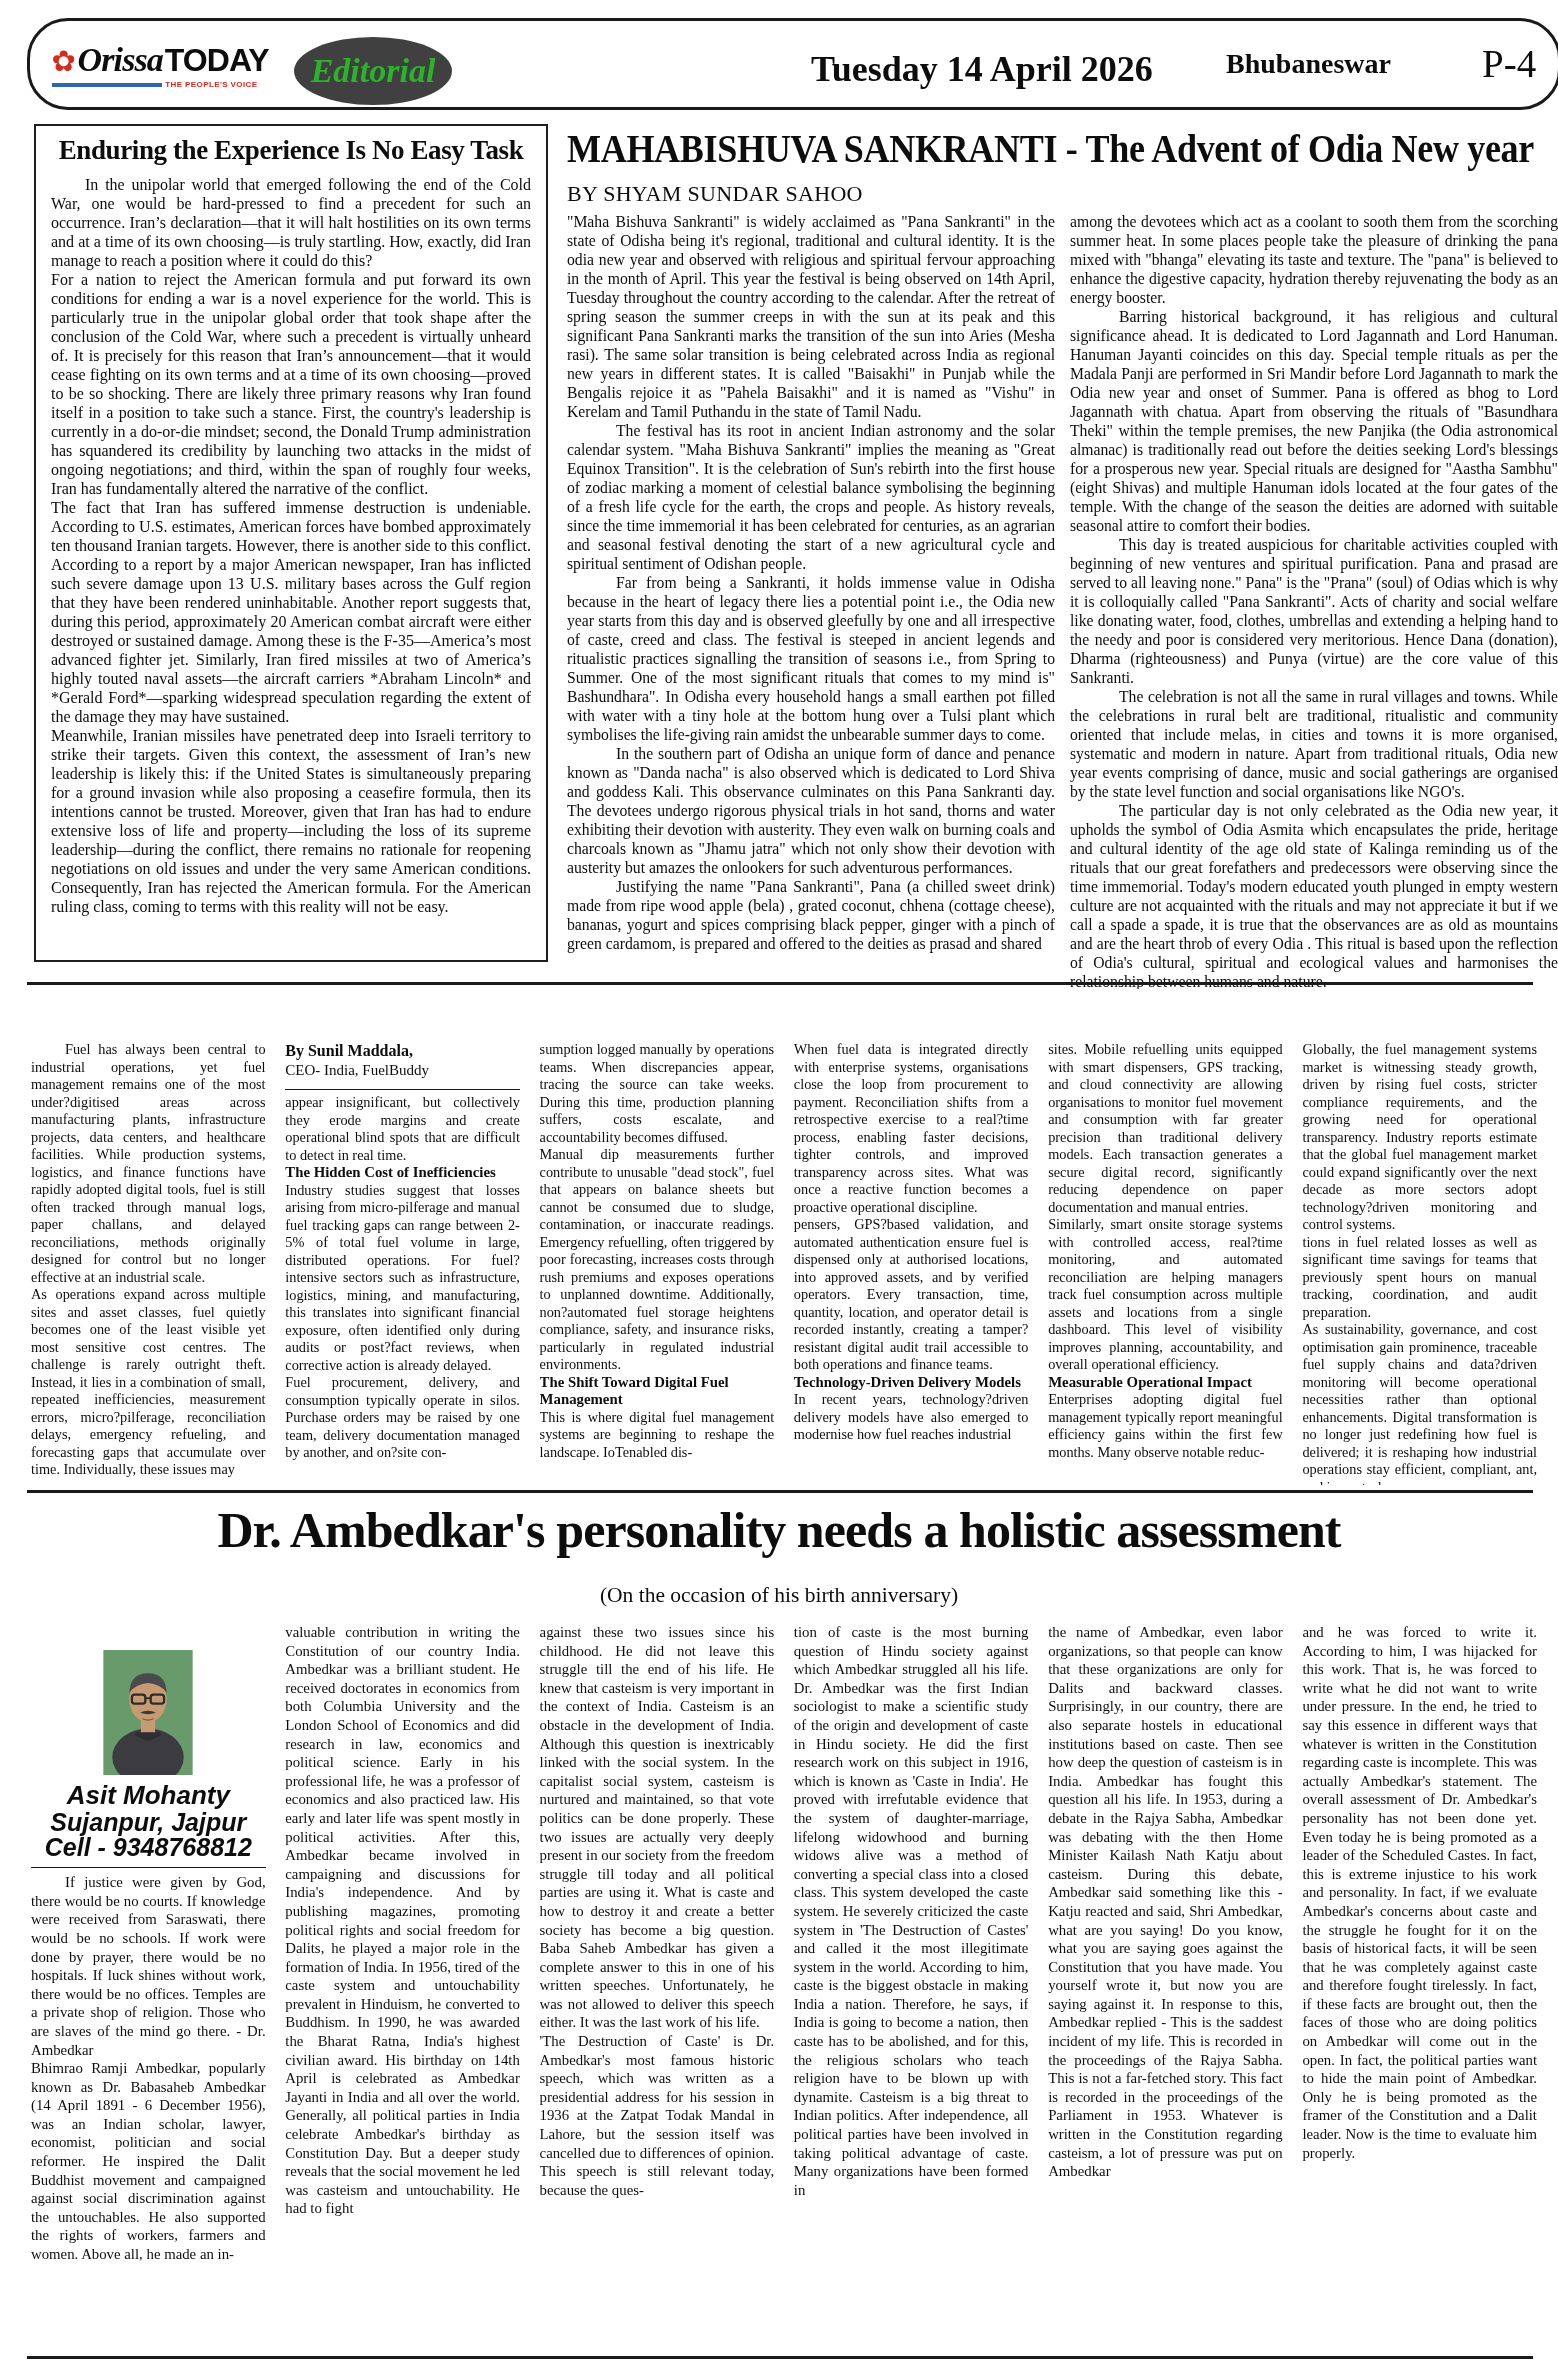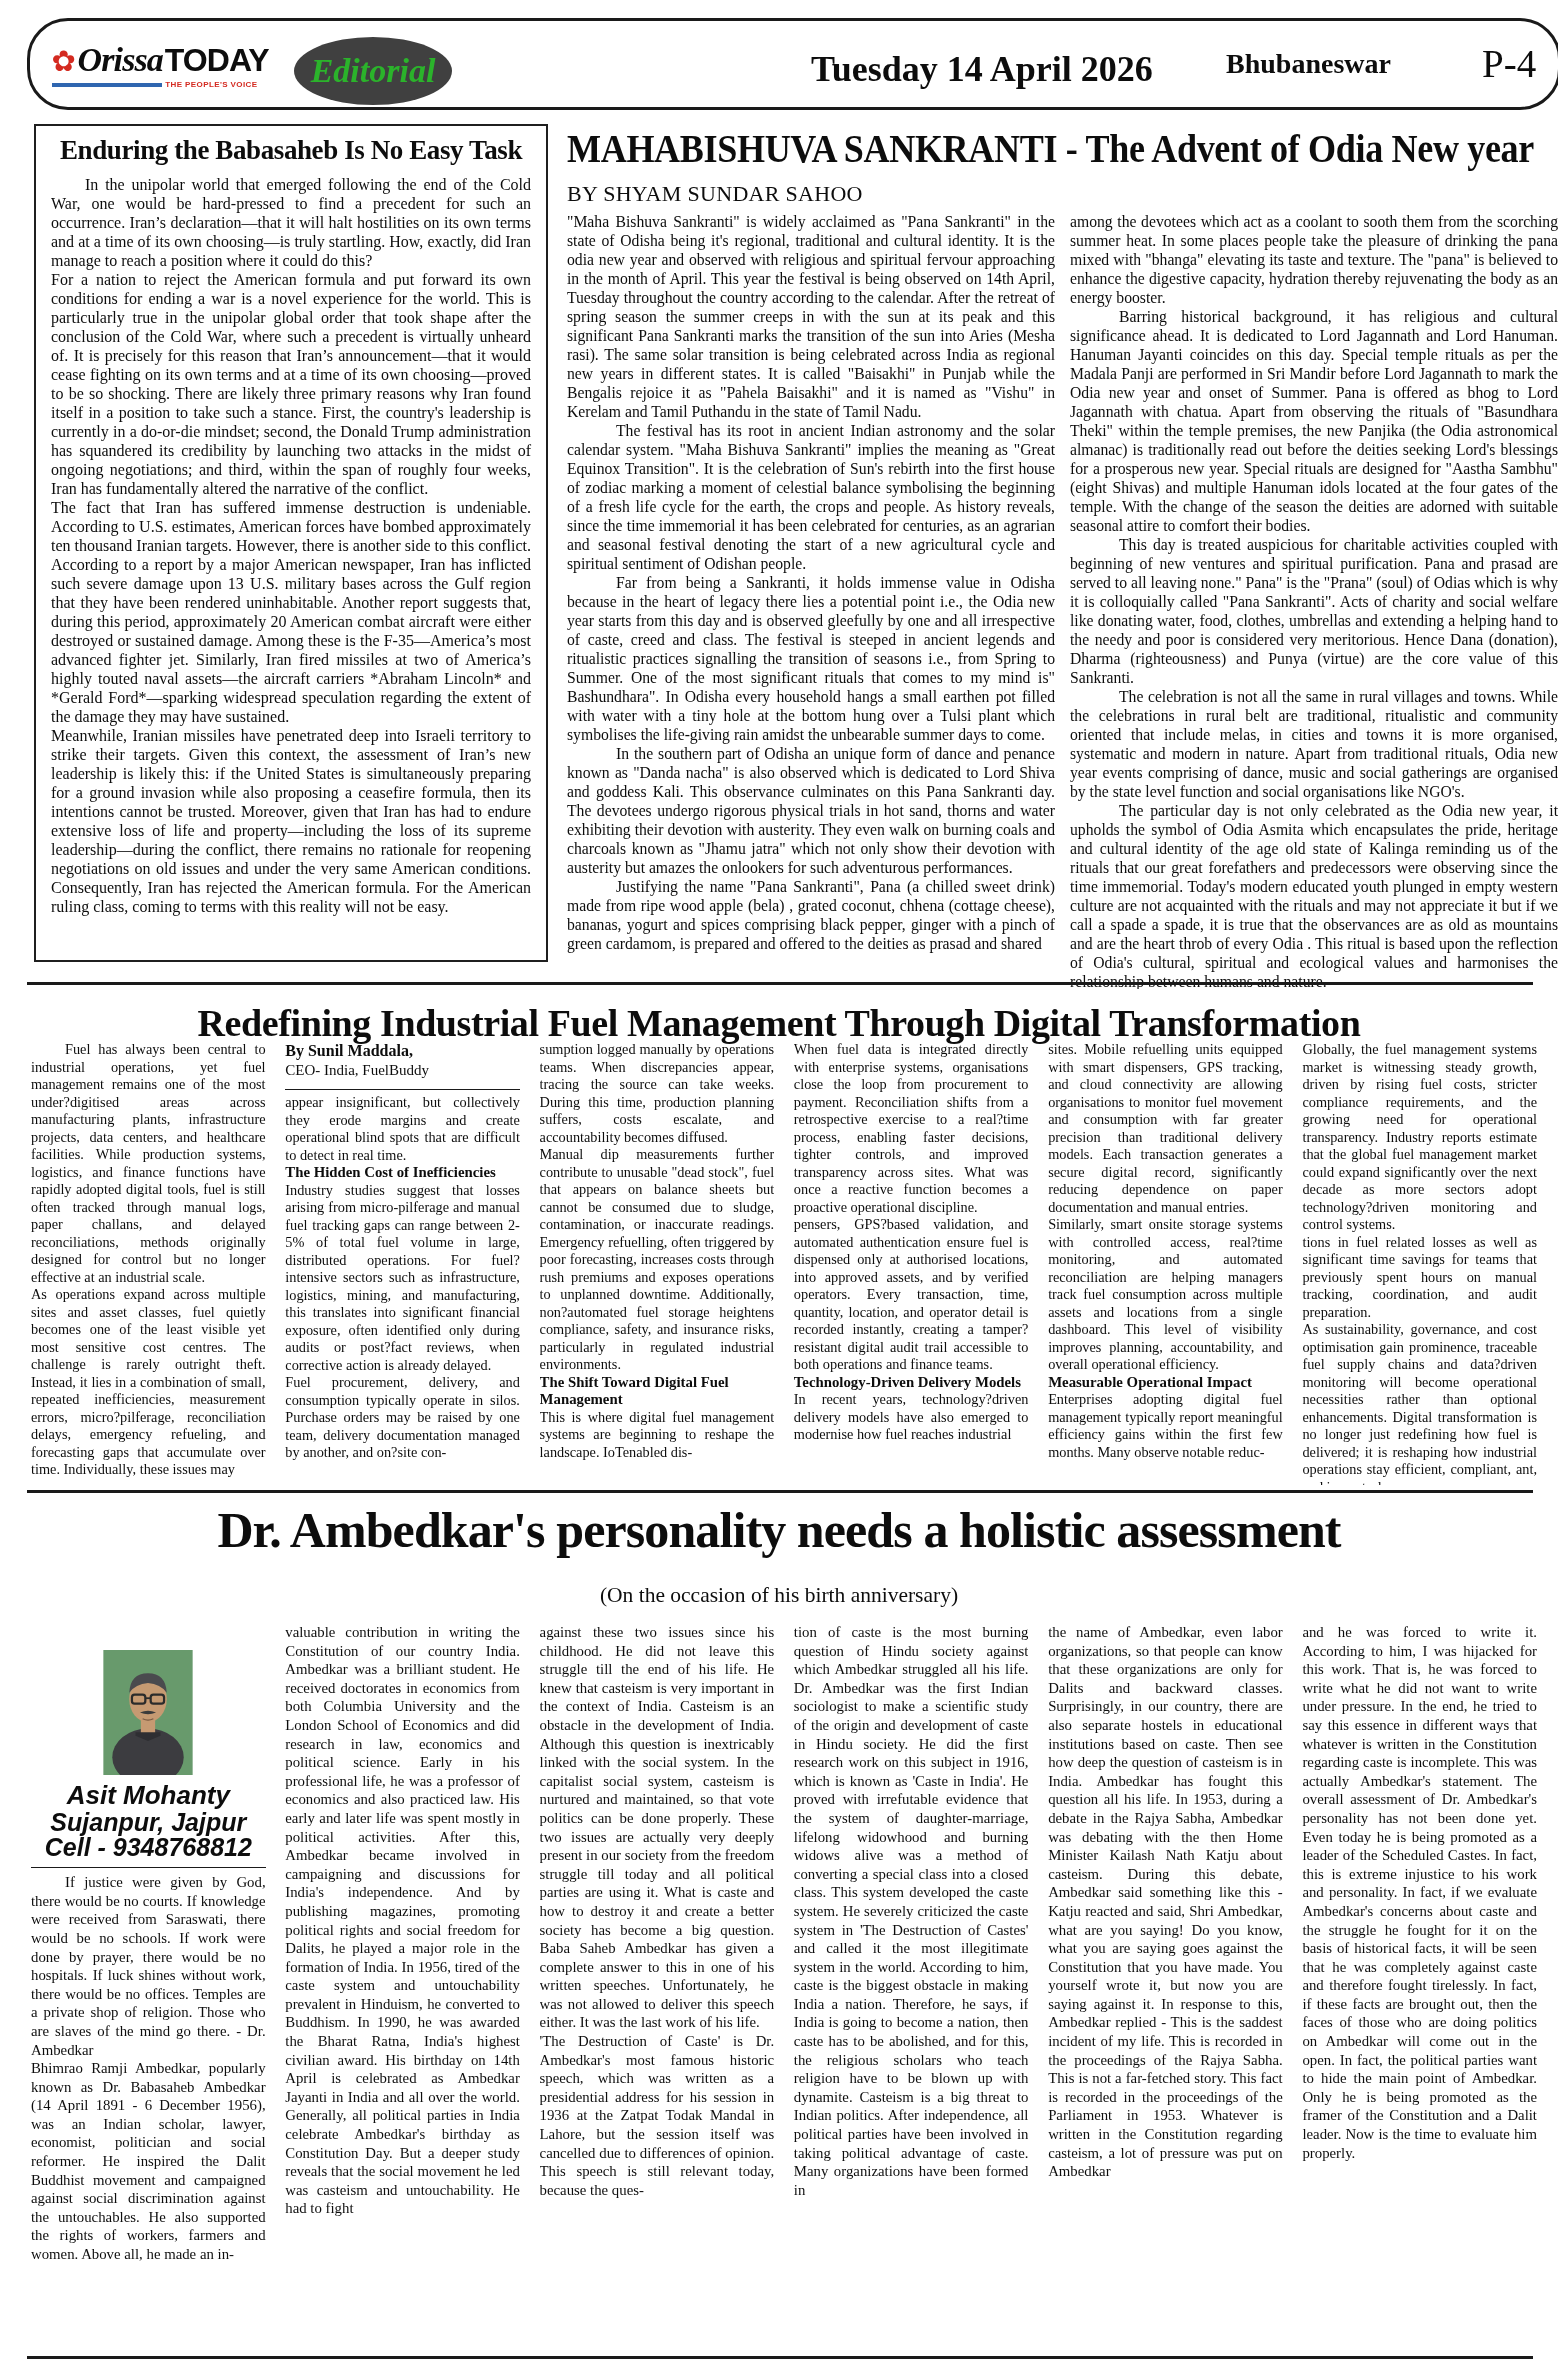--- a/index.html
+++ b/index.html
@@ -81,21 +81,21 @@
     </div>
     <div class="badge">
       <span>Editorial</span>
     </div>
     <div class="issue-date">Tuesday 14 April 2026</div>
     <div class="city-label">Bhubaneswar</div>
     <div class="page-number">P-4</div>
   </div>
 
   <div class="iran-box">
-    <h2 class="iran-title">Enduring the Babasaheb Is No Easy Task</h2>
+    <h2 class="iran-title">Enduring the Experience Is No Easy Task</h2>
     <p class="ind-sm">In the unipolar world that emerged following the end of the Cold War, one would be hard-pressed to find a precedent for such an occurrence. Iran’s declaration—that it will halt hostilities on its own terms and at a time of its own choosing—is truly startling. How, exactly, did Iran manage to reach a position where it could do this?</p>
     <p>For a nation to reject the American formula and put forward its own conditions for ending a war is a novel experience for the world. This is particularly true in the unipolar global order that took shape after the conclusion of the Cold War, where such a precedent is virtually unheard of. It is precisely for this reason that Iran’s announcement—that it would cease fighting on its own terms and at a time of its own choosing—proved to be so shocking. There are likely three primary reasons why Iran found itself in a position to take such a stance. First, the country's leadership is currently in a do-or-die mindset; second, the Donald Trump administration has squandered its credibility by launching two attacks in the midst of ongoing negotiations; and third, within the span of roughly four weeks, Iran has fundamentally altered the narrative of the conflict.</p>
     <p>The fact that Iran has suffered immense destruction is undeniable. According to U.S. estimates, American forces have bombed approximately ten thousand Iranian targets. However, there is another side to this conflict. According to a report by a major American newspaper, Iran has inflicted such severe damage upon 13 U.S. military bases across the Gulf region that they have been rendered uninhabitable. Another report suggests that, during this period, approximately 20 American combat aircraft were either destroyed or sustained damage. Among these is the F-35—America’s most advanced fighter jet. Similarly, Iran fired missiles at two of America’s highly touted naval assets—the aircraft carriers *Abraham Lincoln* and *Gerald Ford*—sparking widespread speculation regarding the extent of the damage they may have sustained.</p>
     <p>Meanwhile, Iranian missiles have penetrated deep into Israeli territory to strike their targets. Given this context, the assessment of Iran’s new leadership is likely this: if the United States is simultaneously preparing for a ground invasion while also proposing a ceasefire formula, then its intentions cannot be trusted. Moreover, given that Iran has had to endure extensive loss of life and property—including the loss of its supreme leadership—during the conflict, there remains no rationale for reopening negotiations on old issues and under the very same American conditions. Consequently, Iran has rejected the American formula. For the American ruling class, coming to terms with this reality will not be easy.</p>
   </div>
 
   <div class="sankranti">
     <h1 class="sank-headline">MAHABISHUVA SANKRANTI - The Advent of Odia New year</h1>
     <div class="sank-byline">BY SHYAM SUNDAR SAHOO</div>
     <div class="sank-cols">
@@ -112,21 +112,20 @@
         <p class="ind">This day is treated auspicious for charitable activities coupled with beginning of new ventures and spiritual purification. Pana and prasad are served to all leaving none." Pana" is the "Prana" (soul) of Odias which is why it is colloquially called "Pana Sankranti". Acts of charity and social welfare like donating water, food, clothes, umbrellas and extending a helping hand to the needy and poor is considered very meritorious. Hence Dana (donation), Dharma (righteousness) and Punya (virtue) are the core value of this Sankranti.</p>
         <p class="ind">The celebration is not all the same in rural villages and towns. While the celebrations in rural belt are traditional, ritualistic and community oriented that include melas, in cities and towns it is more organised, systematic and modern in nature. Apart from traditional rituals, Odia new year events comprising of dance, music and social gatherings are organised by the state level function and social organisations like NGO's.</p>
         <p class="ind">The particular day is not only celebrated as the Odia new year, it upholds the symbol of Odia Asmita which encapsulates the pride, heritage and cultural identity of the age old state of Kalinga reminding us of the rituals that our great forefathers and predecessors were observing since the time immemorial. Today's modern educated youth plunged in empty western culture are not acquainted with the rituals and may not appreciate it but if we call a spade a spade, it is true that the observances are as old as mountains and are the heart throb of every Odia . This ritual is based upon the reflection of Odia's cultural, spiritual and ecological values and harmonises the relationship between humans and nature.</p>
         <p>M: 8984610982</p>
       </div>
     </div>
   </div>
 
   <div class="rule" style="top:982px;"></div>
 
-  <h1 class="fuel-title">Redefining Industrial Fuel Management Through Digital Transformation</h1>
   <div class="fuel-cols">
     <div class="fuel-col">
       <p class="ind-sm">Fuel has always been central to industrial operations, yet fuel management remains one of the most under?digitised areas across manufacturing plants, infrastructure projects, data centers, and healthcare facilities. While production systems, logistics, and finance functions have rapidly adopted digital tools, fuel is still often tracked through manual logs, paper challans, and delayed reconciliations, methods originally designed for control but no longer effective at an industrial scale.</p>
       <p>As operations expand across multiple sites and asset classes, fuel quietly becomes one of the least visible yet most sensitive cost centres. The challenge is rarely outright theft. Instead, it lies in a combination of small, repeated inefficiencies, measurement errors, micro?pilferage, reconciliation delays, emergency refueling, and forecasting gaps that accumulate over time. Individually, these issues may</p>
     </div>
     <div class="fuel-col">
       <div class="fuel-byline">
         <div class="n">By Sunil Maddala,</div>
         <div class="r">CEO- India, FuelBuddy</div>
       </div>

